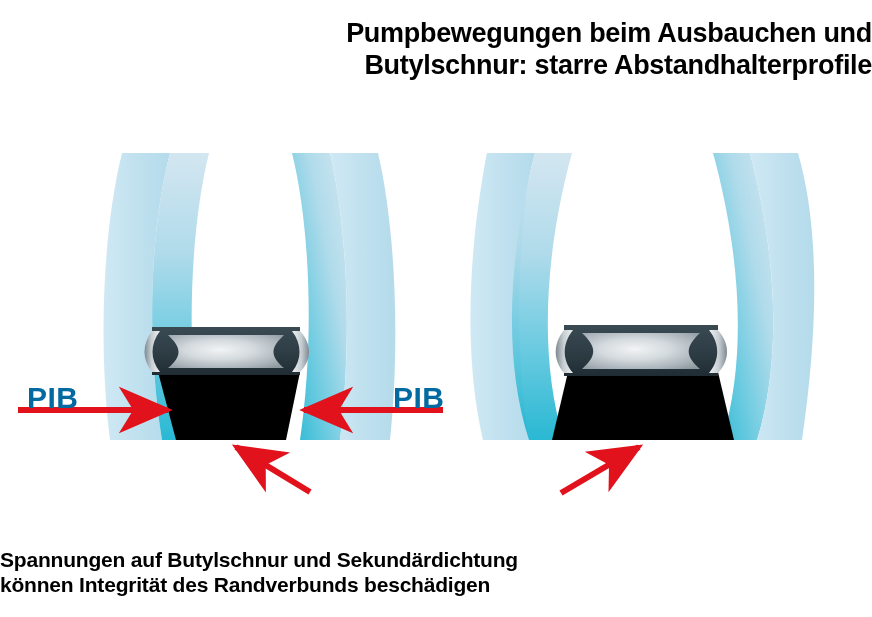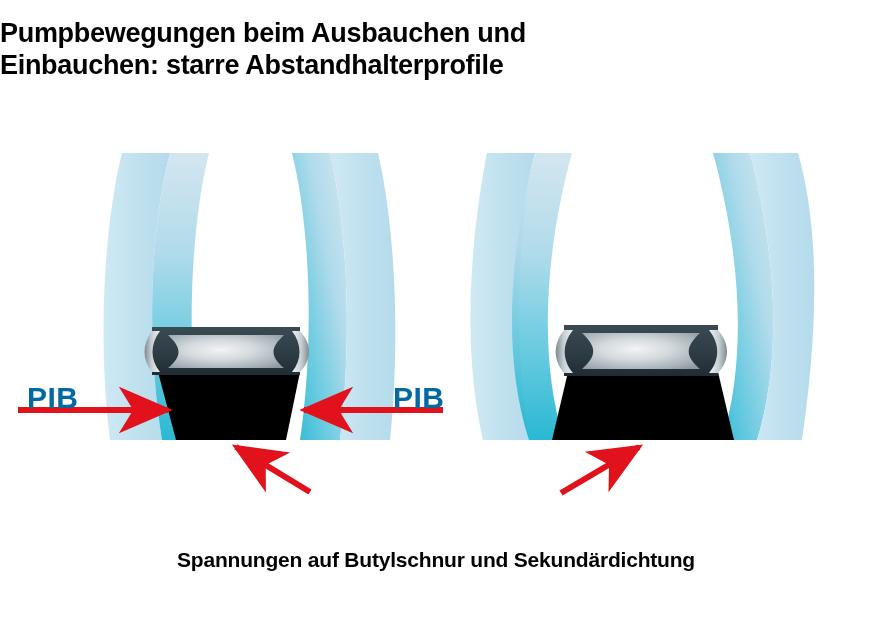--- a/index.html
+++ b/index.html
@@ -15,21 +15,21 @@
     width: 872px;
     height: 617px;
     background: #ffffff;
     overflow: hidden;
   }
   .title-block {
     position: absolute;
     top: 18px;
     left: 0;
     width: 872px;
-    text-align: left;
+    text-align: right;
     line-height: 1.18;
   }
   .title-line {
     font-size: 27px;
     font-weight: bold;
     color: #000000;
     letter-spacing: -0.3px;
     white-space: nowrap;
   }
   .diagram-svg {
@@ -54,39 +54,38 @@
     top: 489px;
     width: 872px;
     text-align: center;
     font-size: 30px;
   }
   .caption-block {
     position: absolute;
     top: 547px;
     left: 0;
     width: 872px;
-    text-align: center;
     line-height: 1.2;
   }
   .caption-line {
     font-size: 21px;
     font-weight: bold;
     color: #000000;
     letter-spacing: -0.2px;
     white-space: nowrap;
   }
 </style>
 </head>
 <body>
 
 <div id="canvas">
 
   <div class="title-block">
     <div class="title-line">Pumpbewegungen beim Ausbauchen und</div>
-    <div class="title-line">Einbauchen: starre Abstandhalterprofile</div>
+    <div class="title-line">Butylschnur: starre Abstandhalterprofile</div>
   </div>
 
   <svg class="diagram-svg" width="872" height="617" viewBox="0 0 872 617">
     <defs>
 
       <linearGradient id="gGlassPale" x1="0" y1="0" x2="1" y2="0">
         <stop offset="0%" stop-color="#cfe9f4"></stop>
         <stop offset="55%" stop-color="#bfe0ee"></stop>
         <stop offset="100%" stop-color="#b4dbeb"></stop>
       </linearGradient>
@@ -184,15 +183,16 @@
       <line x1="310" y1="492" x2="236" y2="447" stroke="#e1121c" stroke-width="6" marker-end="url(#arrowRed)"></line>
       <line x1="561" y1="493" x2="639" y2="447" stroke="#e1121c" stroke-width="6" marker-end="url(#arrowRed)"></line>
     </g>
   </svg>
 
   <div class="lbl lbl-pib" id="pib-left-label">PIB</div>
   <div class="lbl lbl-pib" id="pib-right-label">PIB</div>
 
   <div class="caption-block">
     <div class="caption-line">Spannungen auf Butylschnur und Sekundärdichtung</div>
+    <div class="caption-line">können Integrität des Randverbunds beschädigen</div>
   </div>
 
 </div>
 
 </body></html>

